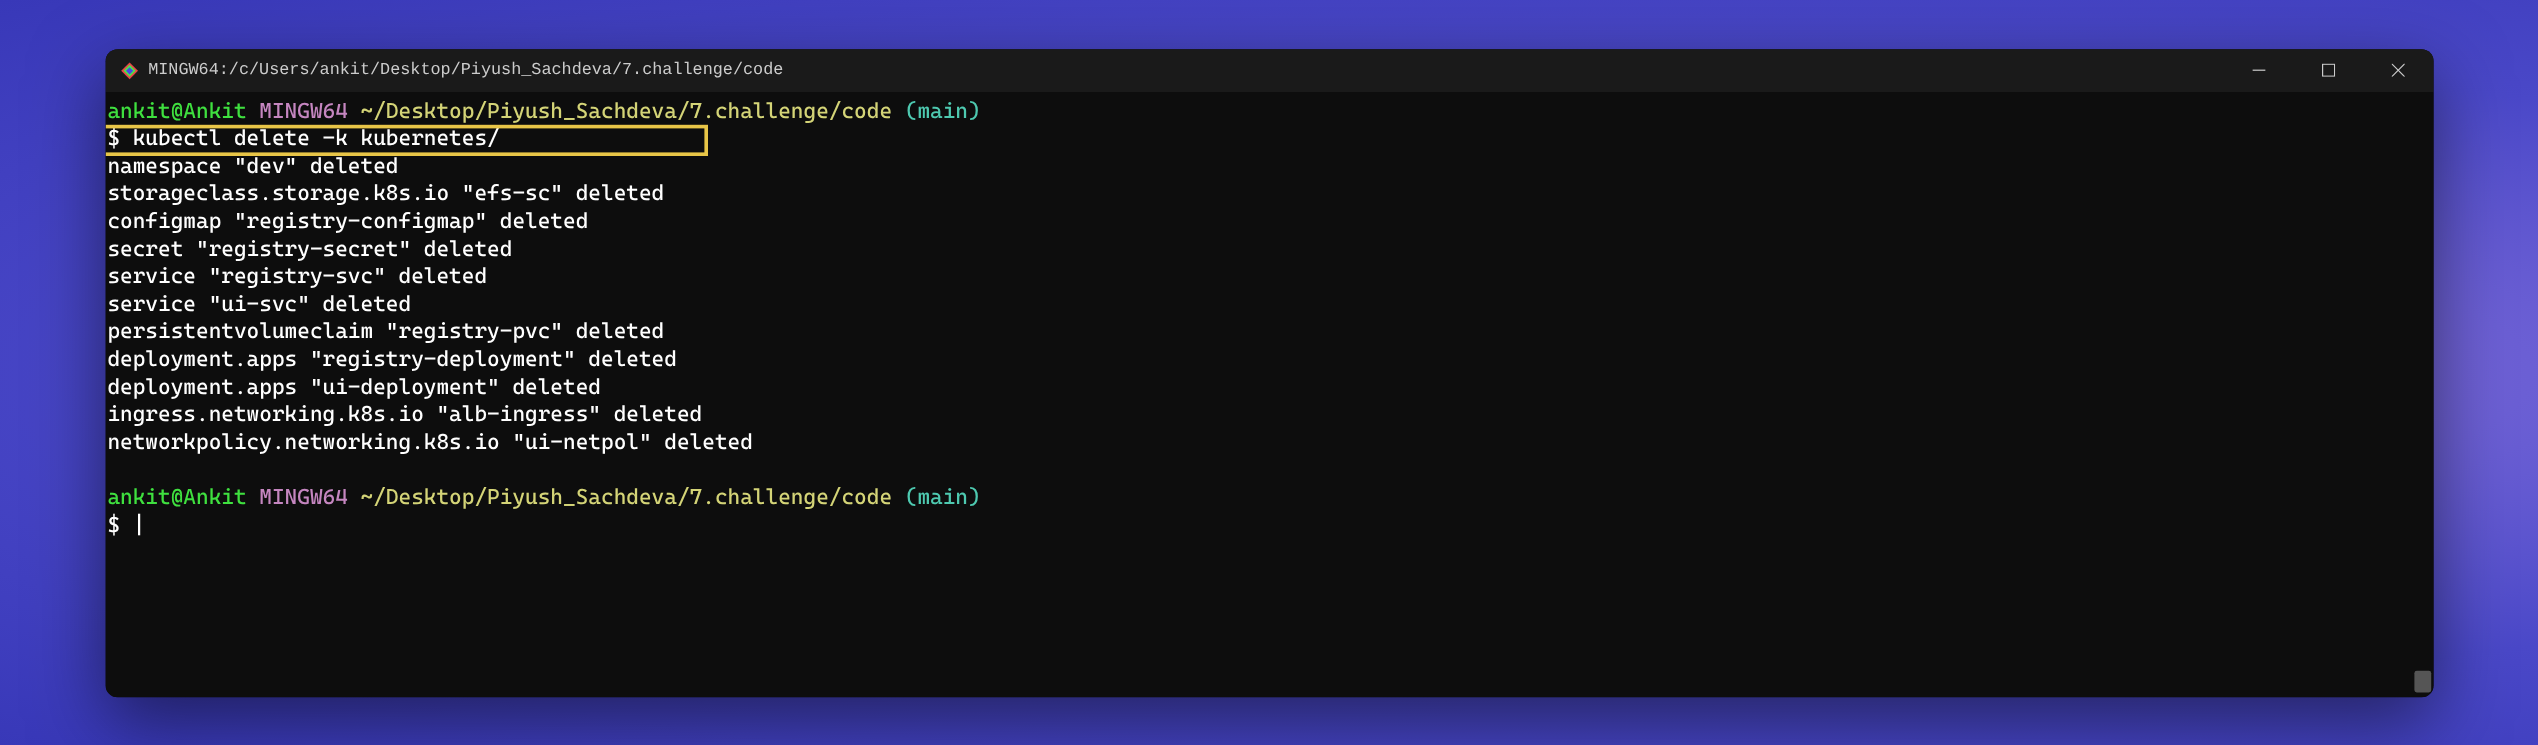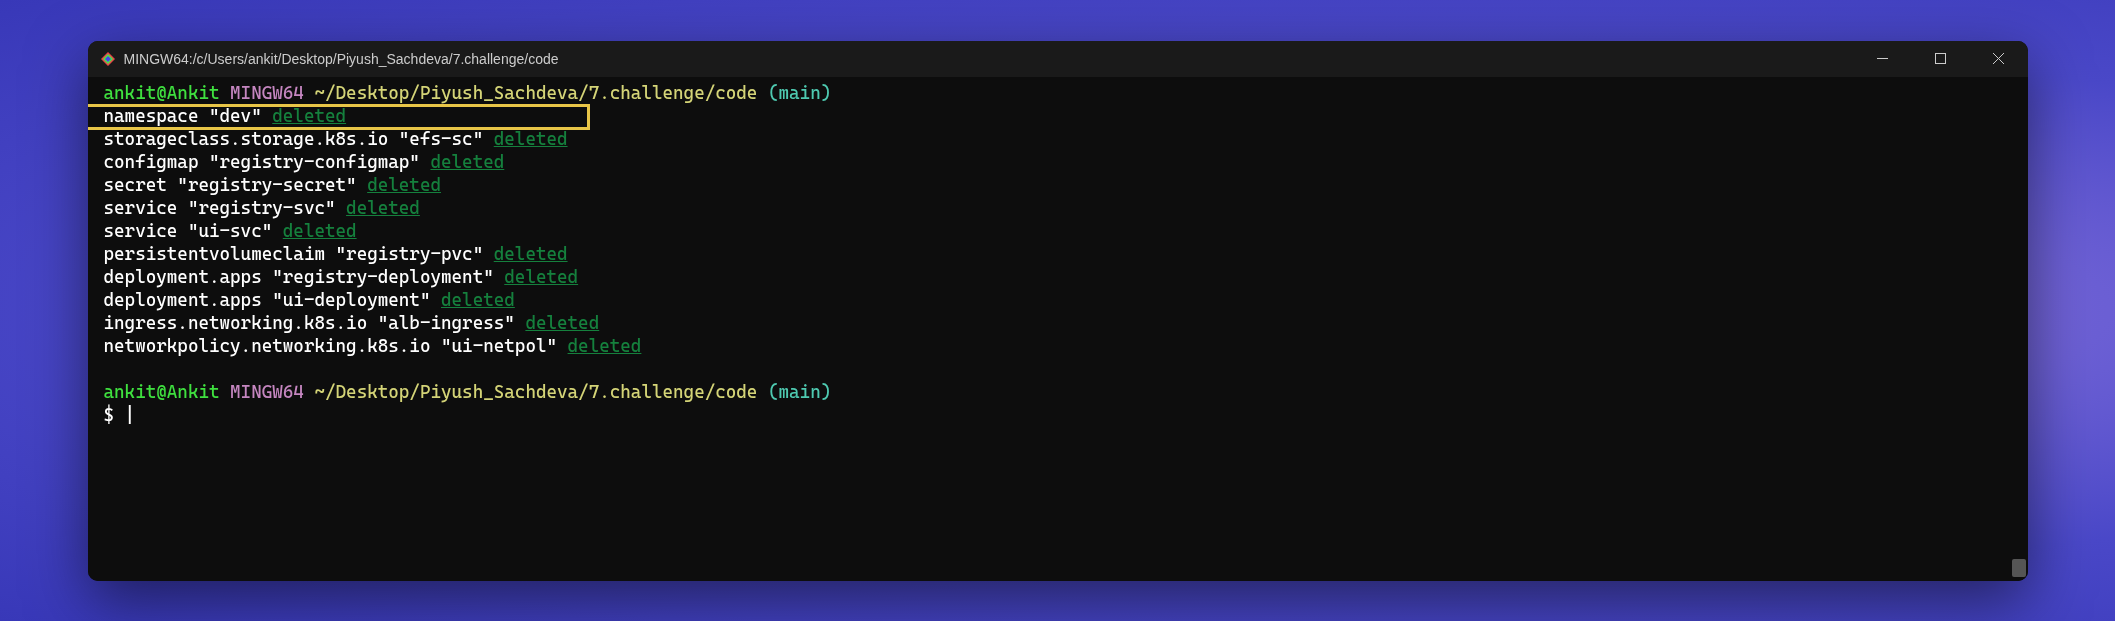--- a/index.html
+++ b/index.html
@@ -24,21 +24,21 @@
       flex-direction: column;
     }
     .titlebar {
       height: 36px;
       background: #1a1a1a;
       display: flex;
       align-items: center;
       padding-left: 12px;
       color: #cccccc;
       font-size: 14px;
-      font-family: Liberation Sans, sans-serif;
+      font-family: Liberation Mono, monospace;
       position: relative;
     }
     .titlebar-icon {
       display: inline-flex;
       margin-right: 8px;
     }
     .window-controls {
       position: absolute;
       right: 0;
       top: 0;
@@ -50,36 +50,36 @@
       height: 100%;
       display: flex;
       align-items: center;
       justify-content: center;
       color: #cccccc;
       cursor: pointer;
     }
     .terminal-body {
       flex: 1;
       background: #0d0d0d;
-      padding: 4px 16px;
+      padding: 4px 2px;
       color: #cccccc;
       font-size: 18px;
       line-height: 1.28;
       overflow: hidden;
       position: relative;
     }
     .line { white-space: pre; }
     .user { color: #3fe03f; }
     .host { color: #c586c0; }
     .path { color: #d4d477; }
     .branch { color: #4ec9b0; }
     .prompt-sym { color: #ffffff; }
     .cmd { color: #ffffff; }
     .white { color: #ffffff; }
-    .deleted { color: #15803d; text-decoration: underline; }
+    .deleted { color: #ffffff; }
     .highlight-box {
       position: absolute;
       border: 3px solid #e8c547;
       pointer-events: none;
     }
     .scrollbar {
       position: absolute;
       right: 2px;
       bottom: 4px;
       width: 14px;
@@ -119,20 +119,21 @@
           </svg>
       </div>
     </div>
   </div>
 
   <div class="terminal-body">
     <div class="highlight-box" id="hl" style="top: 27px; left: -44px; width: 546px; height: 26px;"></div>
 
     <div class="line"><span class="user">ankit@Ankit</span> <span class="host">MINGW64</span> <span class="path">~/Desktop/Piyush_Sachdeva/7.challenge/code</span> <span class="branch">(main)</span></div>
 
+    <div class="line"><span class="prompt-sym">$</span> <span class="cmd">kubectl delete -k kubernetes/</span></div>
 
     <div id="output-container">
         <div class="line"><span class="white">namespace "dev" </span><span class="deleted">deleted</span></div>
         <div class="line"><span class="white">storageclass.storage.k8s.io "efs-sc" </span><span class="deleted">deleted</span></div>
         <div class="line"><span class="white">configmap "registry-configmap" </span><span class="deleted">deleted</span></div>
         <div class="line"><span class="white">secret "registry-secret" </span><span class="deleted">deleted</span></div>
         <div class="line"><span class="white">service "registry-svc" </span><span class="deleted">deleted</span></div>
         <div class="line"><span class="white">service "ui-svc" </span><span class="deleted">deleted</span></div>
         <div class="line"><span class="white">persistentvolumeclaim "registry-pvc" </span><span class="deleted">deleted</span></div>
         <div class="line"><span class="white">deployment.apps "registry-deployment" </span><span class="deleted">deleted</span></div>

